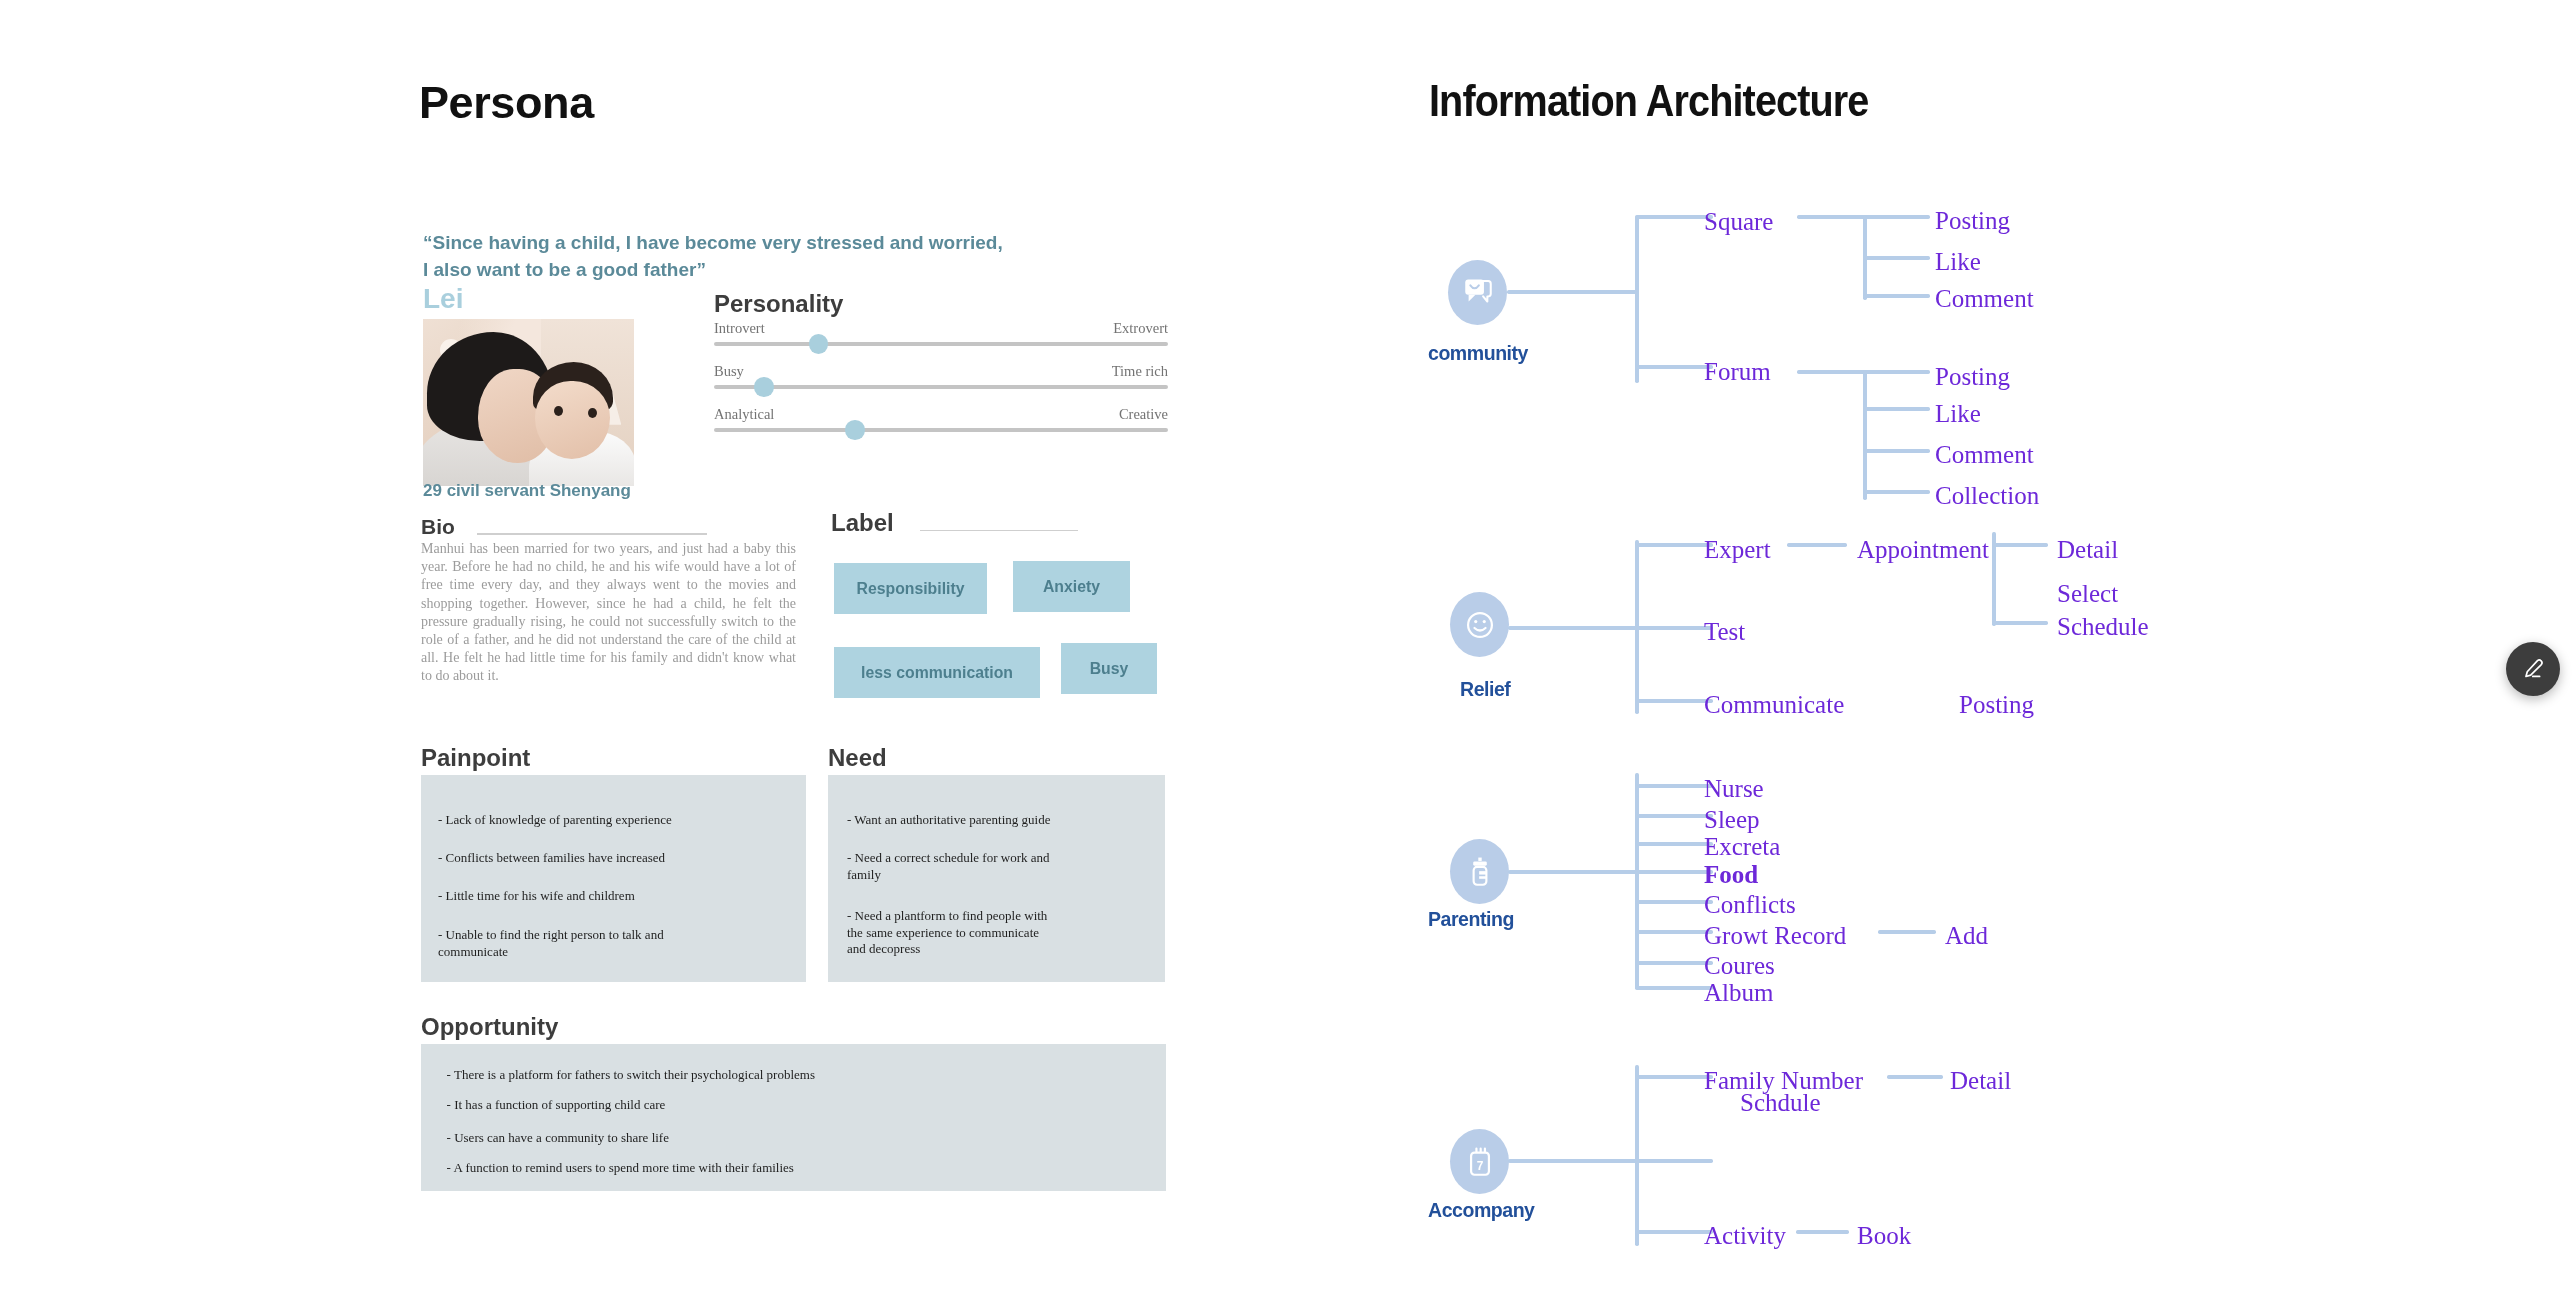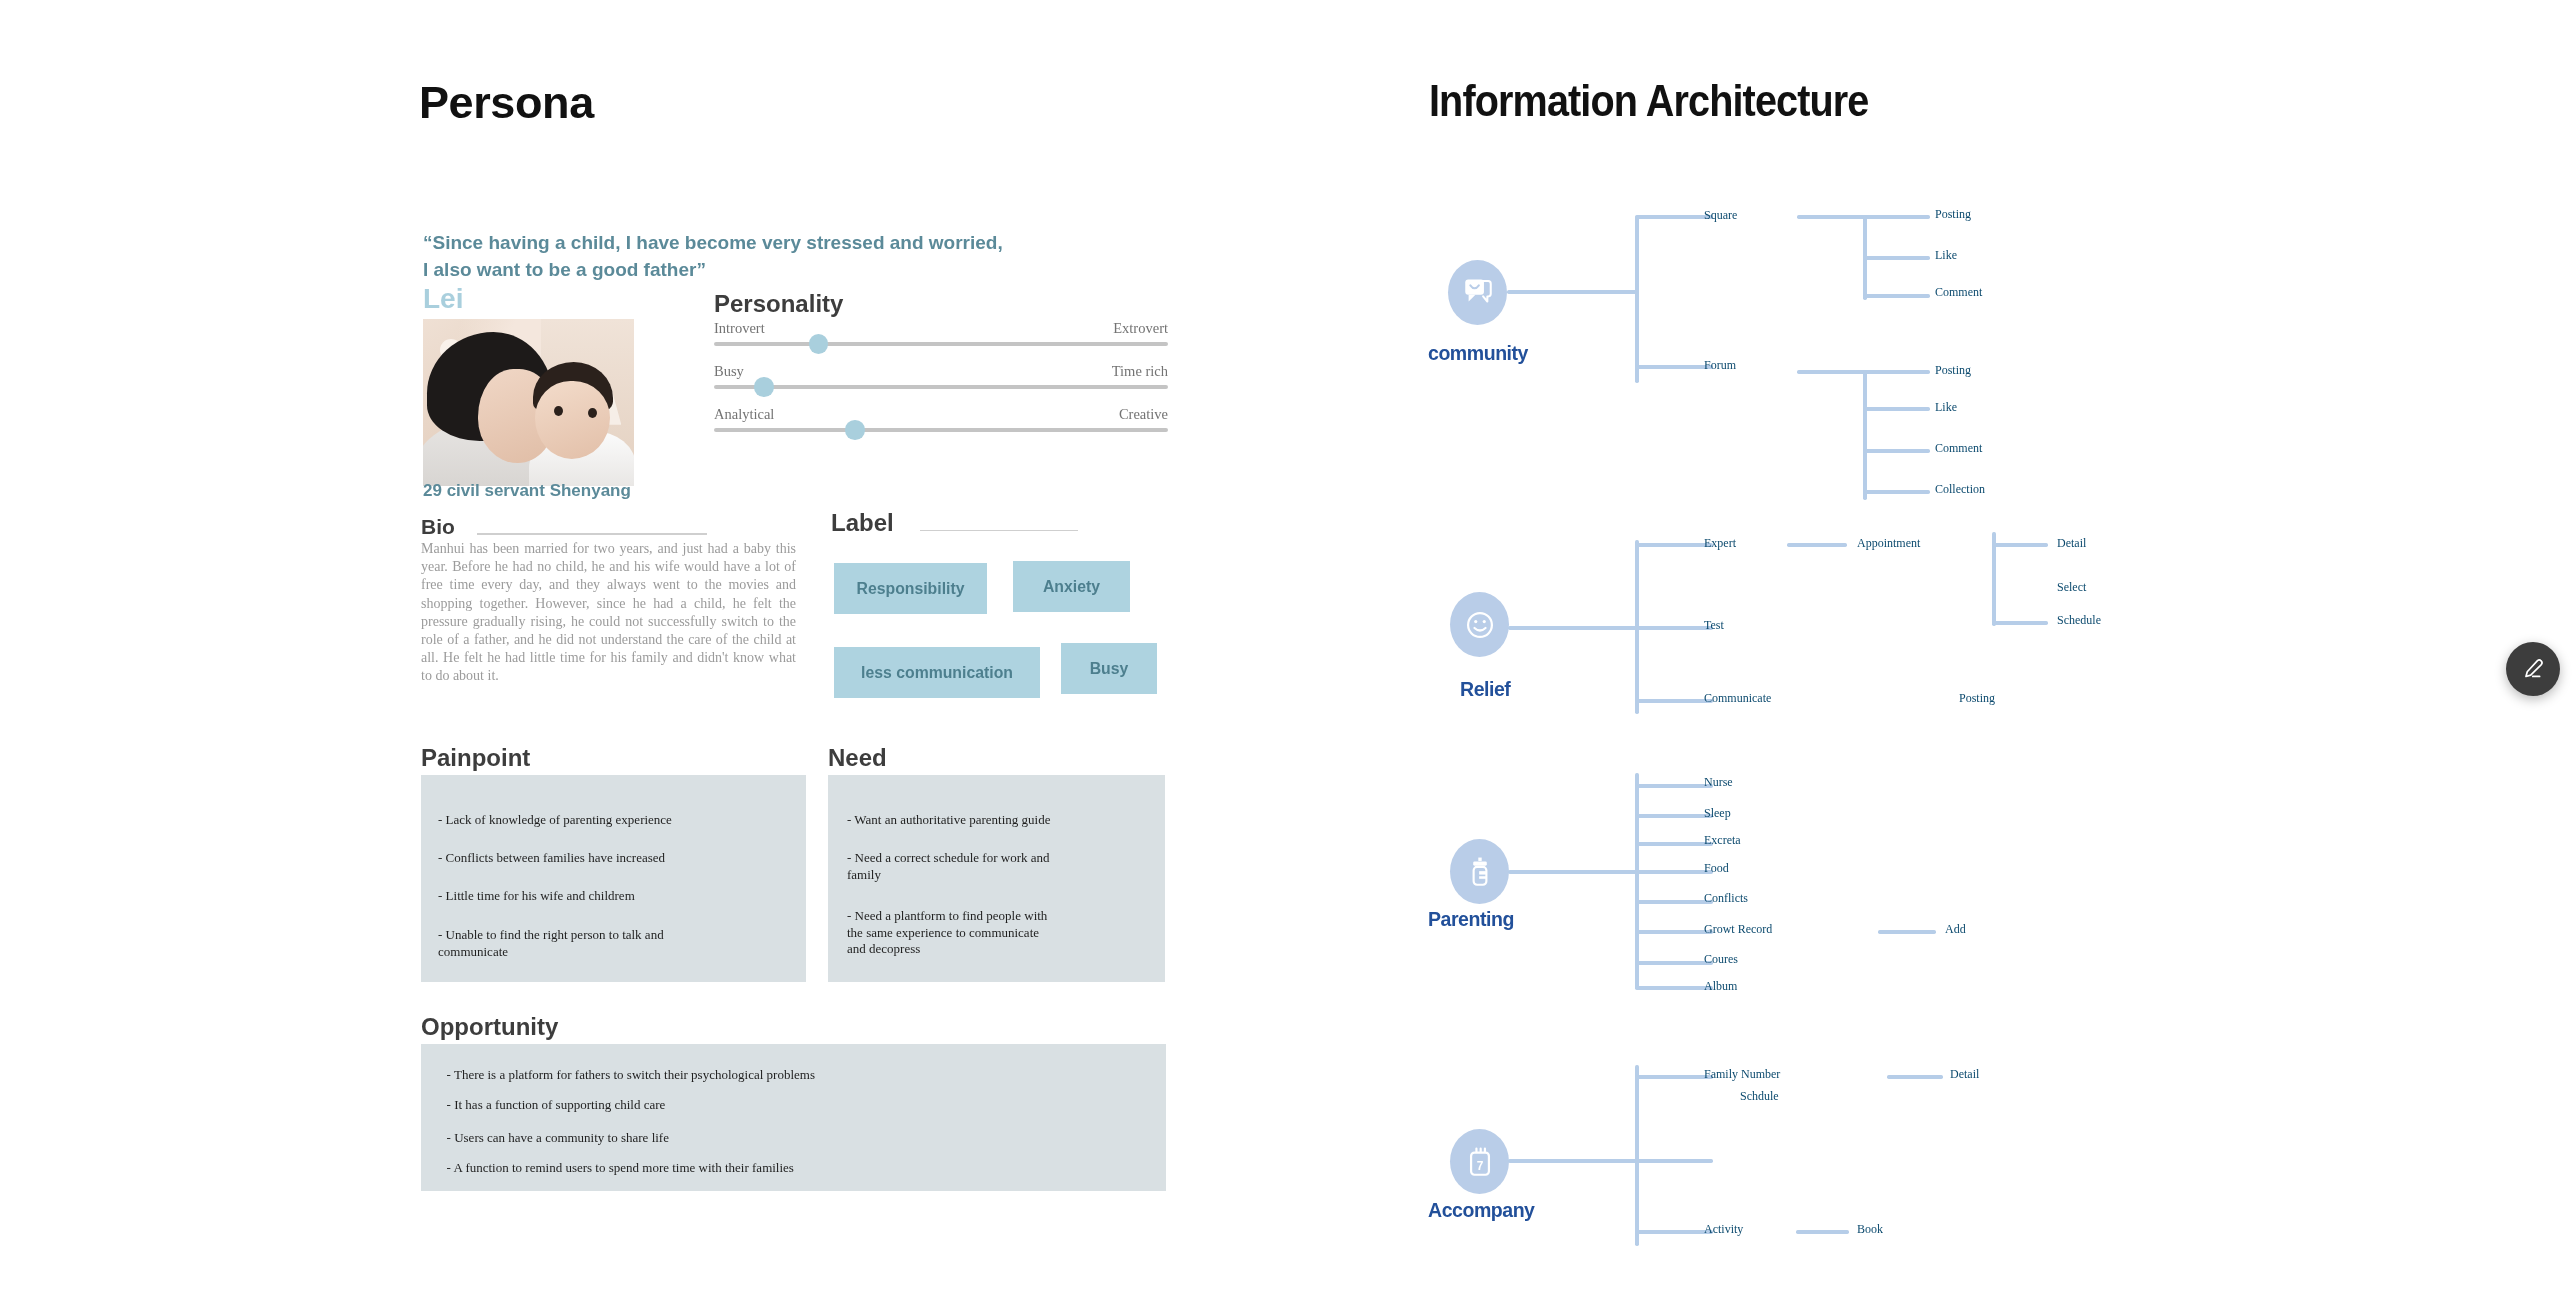--- a/index.html
+++ b/index.html
@@ -102,21 +102,21 @@
   .node-icon{
     width:59px;height:65px;border-radius:50%;background:#b9cde8;
     display:flex;align-items:center;justify-content:center;
   }
   .node-label{
     font-family:"Liberation Sans", sans-serif;font-weight:700;font-size:21px;
     color:#22509a;letter-spacing:-0.5px;white-space:nowrap;
     transform:scaleX(0.93);transform-origin:left center;
   }
   .leaf{
-    font-family:"Liberation Serif", serif;font-size:12px;color:#0c4a6e;
+    font-family:"Liberation Serif", serif;font-size:25px;color:#6d28d9;
     white-space:nowrap;line-height:1;
   }
   .hline{height:4.3px;background:#b6cde8;border-radius:1.7px;}
   .vline{width:4.3px;background:#b6cde8;border-radius:1.7px;}
 
   
   .fab{
     width:54px;height:54px;border-radius:50%;background:#3d3d3d;
     display:flex;align-items:center;justify-content:center;
     box-shadow:0 3.4px 12px rgba(0,0,0,.28);
@@ -295,21 +295,21 @@
 <div class="abs hline" style="left:1508px;top:870px;width:129px;"></div>
 <div class="abs vline" style="left:1635px;top:773px;height:216px;"></div>
 
 <div class="abs hline" style="left:1635px;top:784px;width:78px;"></div>
 <div class="abs leaf" style="left:1704px;top:776px;">Nurse</div>
 <div class="abs hline" style="left:1635px;top:814px;width:78px;"></div>
 <div class="abs leaf" style="left:1704px;top:807px;">Sleep</div>
 <div class="abs hline" style="left:1635px;top:842px;width:78px;"></div>
 <div class="abs leaf" style="left:1704px;top:834px;">Excreta</div>
 <div class="abs hline" style="left:1635px;top:870px;width:78px;"></div>
-<div class="abs leaf" style="left:1704px;top:862px;">Food</div>
+<div class="abs leaf" style="left:1704px;top:862px;font-weight:bold;">Food</div>
 <div class="abs hline" style="left:1635px;top:900px;width:78px;"></div>
 <div class="abs leaf" style="left:1704px;top:892px;">Conflicts</div>
 <div class="abs hline" style="left:1635px;top:930px;width:78px;"></div>
 <div class="abs leaf" style="left:1704px;top:923px;">Growt Record</div>
 <div class="abs hline" style="left:1878px;top:930px;width:58px;"></div>
 <div class="abs leaf" style="left:1945px;top:923px;">Add</div>
 <div class="abs hline" style="left:1635px;top:961px;width:78px;"></div>
 <div class="abs leaf" style="left:1704px;top:953px;">Coures</div>
 <div class="abs hline" style="left:1635px;top:986px;width:78px;"></div>
 <div class="abs leaf" style="left:1704px;top:980px;">Album</div>

